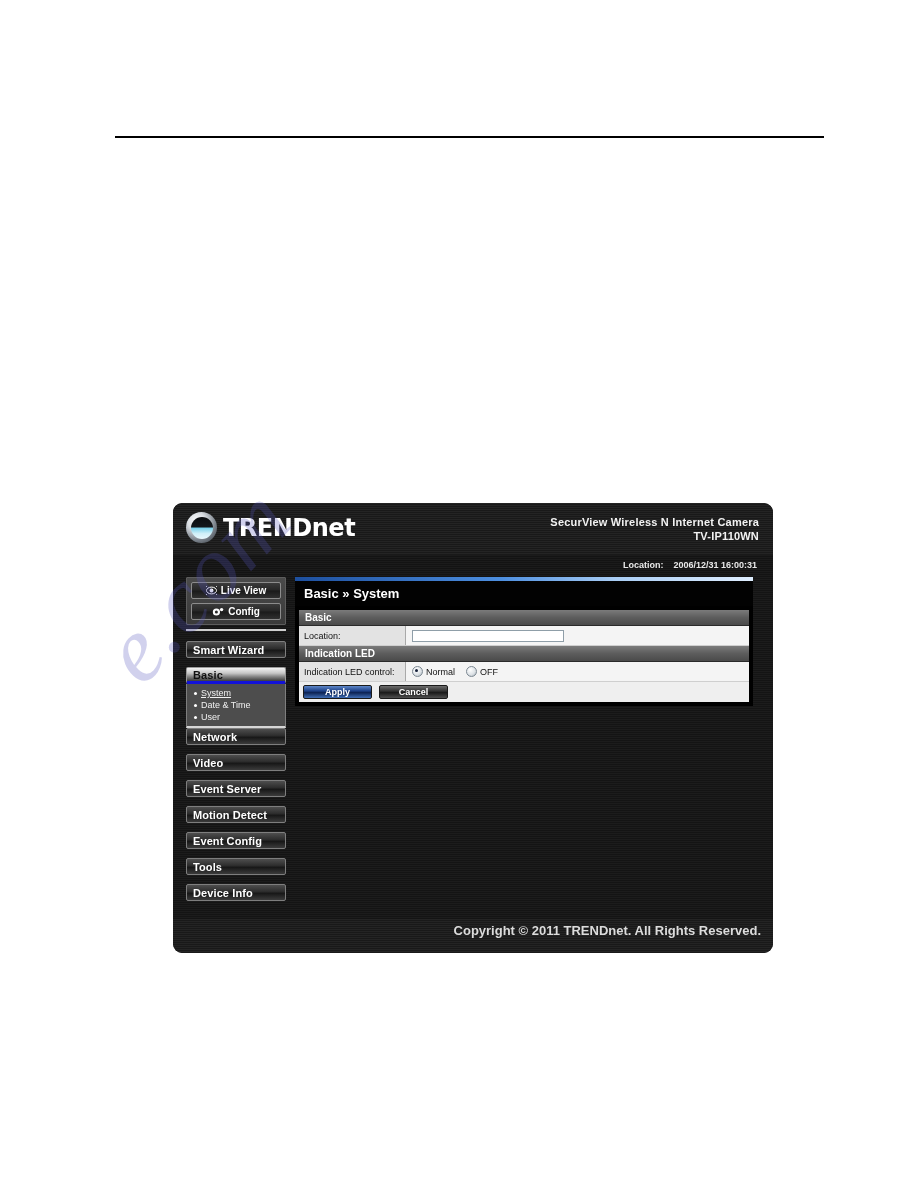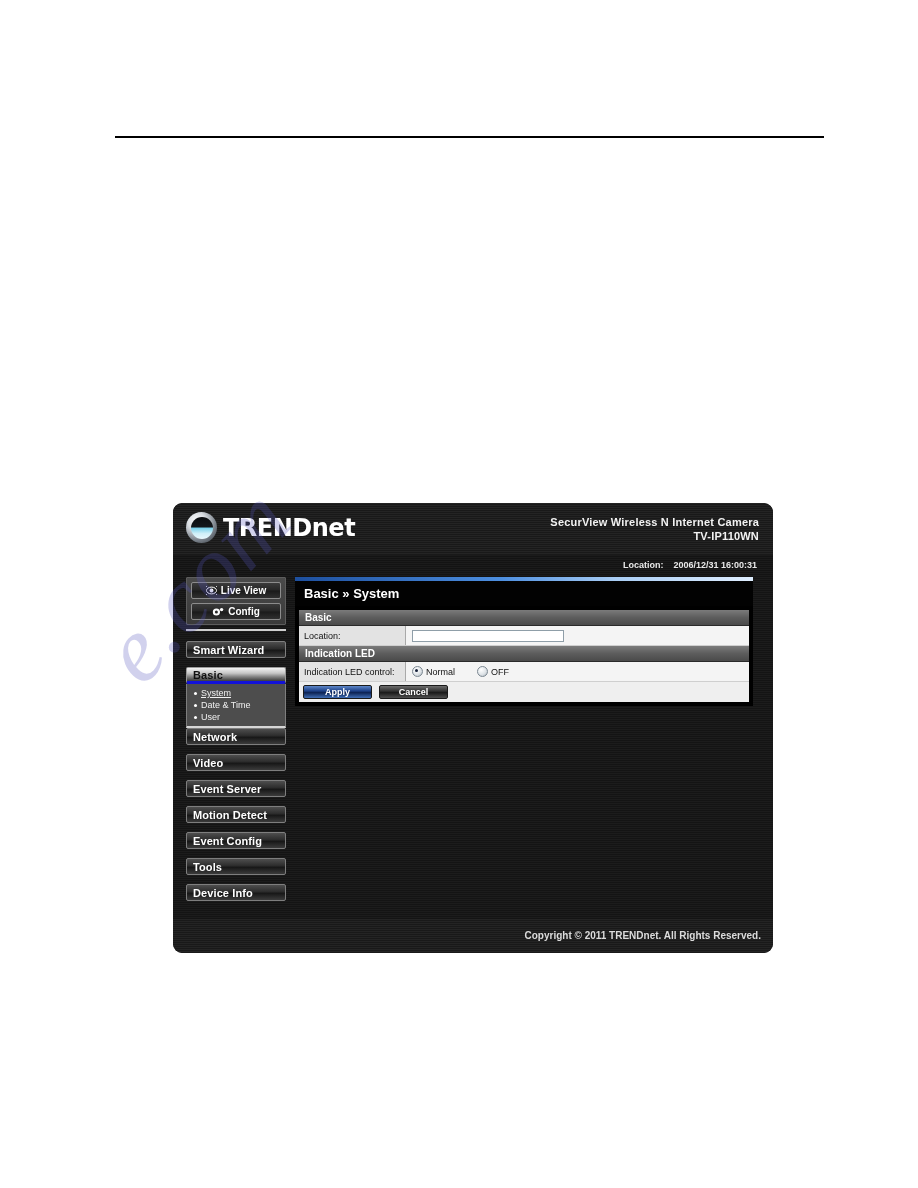--- a/index.html
+++ b/index.html
@@ -303,21 +303,21 @@
     padding-left: 6px;
     background: #f4f4f4;
   }
   .txtbox {
     width: 152px;
     height: 12px;
     background: #ffffff;
     border: 1px solid #8f9ea8;
     box-sizing: border-box;
   }
-  .radio-row { gap: 22px; font-size: 9px; color: #111111; }
+  .radio-row { gap: 11px; font-size: 9px; color: #111111; }
   .radio-opt { display: flex; align-items: center; gap: 3px; }
   .rdo {
     width: 9px; height: 9px;
     border-radius: 50%;
     border: 1px solid #7c8892;
     background: radial-gradient(circle at 36% 32%, #ffffff 0%, #dfe4e8 55%, #aab3bb 100%);
     position: relative;
     flex: none;
   }
   .rdo.on::after {
@@ -365,23 +365,23 @@
       repeating-linear-gradient(
         to bottom,
         #242424 0px, #242424 1px,
         #191919 1px, #191919 2px
       );
     border-radius: 0 0 9px 9px;
   }
   .ui-footer .cp {
     position: absolute;
     right: 12px;
-    top: 11px;
+    top: 4px;
     color: #dcdcdc;
-    font-size: 10px;
+    font-size: 13px;
     font-weight: bold;
   }
 </style>
 </head>
 <body>
 
 <div class="page-rule"></div>
 
 <div class="watermark">
   <div class="watermark-text">e.com</div>

